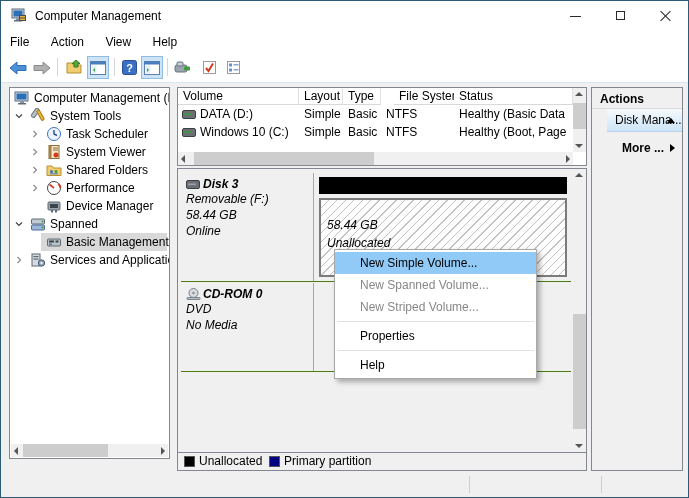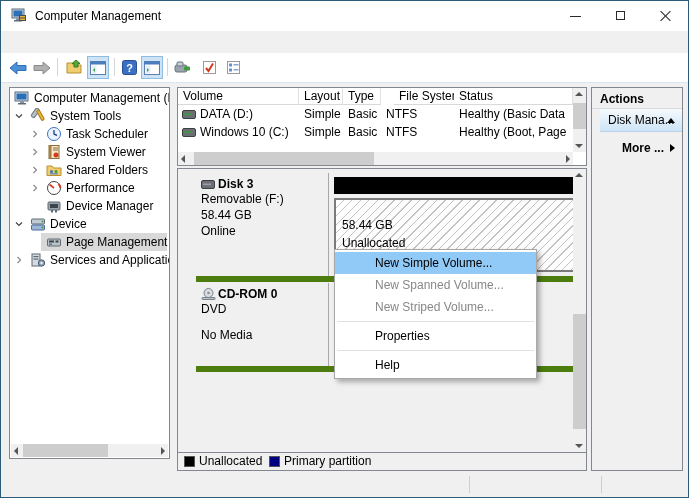--- a/index.html
+++ b/index.html
@@ -56,55 +56,55 @@
 
   
   #volbox { left:176px; top:86px; width:410px; height:79px; }
   .vhead { position:absolute; top:0; height:17px; line-height:17px; padding-left:5px;
            border-right:1px solid #e2e2e2; border-bottom:1px solid #d9d9d9; background:#fff; }
   .vrow { position:absolute; left:0; width:368px; height:18px; line-height:18px; }
   .vcell { position:absolute; top:0; white-space:nowrap; overflow:hidden; }
 
   
   #diskbox { left:176px; top:167px; width:410px; height:303px; background:#f0f0f0; }
-  .diskrow { position:absolute; left:18px; width:390px; border-bottom:6px solid #4d7c0f; }
+  .diskrow { position:absolute; left:3px; width:390px; border-bottom:1px solid #4d7c0f;font-style:italic; }
   .dleft { position:absolute; left:0; top:0; width:133px; height:100%;
            border-right:1px solid #a8a8a8; background:#f0f0f0; padding:4px 4px 0 5px; }
   .dleft .dname { font-weight:bold; }
   .dbar { position:absolute; left:136px; right:2px; top:0; height:100%; }
   .blackstrip { position:absolute; left:2px; right:2px; top:4px; height:17px; background:#000; }
   .hatch { position:absolute; left:2px; right:2px; top:25px; bottom:4px; border:2px solid #7b7b7b;
            background:repeating-linear-gradient(135deg,#fdfdfd 0,#fdfdfd 5px,#c3c3c3 5px,#c3c3c3 6px); }
   .hatch .blabel { position:absolute; left:6px; top:16px; line-height:18px; white-space:nowrap; }
 
   
   .legend { position:absolute; left:0; right:0; top:283px; height:17px; background:#f0f0f0;
             border-top:1px solid #828790; line-height:17px; }
   .lsq { display:inline-block; width:11px; height:11px; vertical-align:-2px; margin-right:4px;
          border:1px solid #555; }
 
   
   #actions { left:590px; top:86px; width:92px; height:384px; background:#f0f0f0; }
   .act-title { position:absolute; left:8px; top:2px; height:18px; line-height:18px; font-weight:bold; }
   .act-sep { position:absolute; left:0; right:0; top:20px; height:1px; background:#d8d8d8; }
-  .act-group { position:absolute; left:8px; right:0; top:21px; height:23px; line-height:23px;
+  .act-group { position:absolute; left:15px; right:0; top:21px; height:23px; line-height:23px;
                background:linear-gradient(#f6fafd,#cde4f7); border-bottom:1px solid #b9d3ea;text-align:right; }
   .act-group span.lbl { position:absolute; left:8px; }
   .tri-up { position:absolute; right:7px; top:9px; width:0; height:0;
             border-left:4px solid transparent; border-right:4px solid transparent; border-bottom:5px solid #000; }
   .act-more { position:absolute; left:0; right:0; top:51px; height:18px; line-height:18px; }
   .act-more span.lbl { position:absolute; right:18px;font-weight:bold; }
   .tri-right { position:absolute; right:7px; top:5px; width:0; height:0;
                border-top:4px solid transparent; border-bottom:4px solid transparent; border-left:5px solid #000; }
 
   
   #ctxmenu { position:absolute; left:333px; top:248px; width:203px; background:#fff;
              border:1px solid #a8a8a8; box-shadow:3px 3px 5px rgba(0,0,0,0.3); padding:2px 0;
              z-index:50; }
-  .mi { height:22px; line-height:22px; padding-left:40px; white-space:nowrap; }
+  .mi { height:22px; line-height:22px; padding-left:25px; white-space:nowrap; }
   .mi.hl { background:#91c9f7; }
   .mi.dis { color:#878787; }
   .msep { height:1px; background:#e0e0e0; margin:3px 2px; }
 
   
   .statusbar { position:absolute; left:0; right:0; bottom:0; height:25px; background:#f0f0f0; }
   .st-div { position:absolute; top:4px; width:1px; height:17px; background:#cfcfcf; }
 
   svg { display:block; }
 </style>
@@ -130,20 +130,26 @@
         </div>
       <div class="winbtn">
           <span class="glyph-max"></span>
         </div>
       <div class="winbtn">
           <span class="glyph-close"></span>
         </div>
     </div>
   </div>
 
+  <div class="menubar">
+    <span>File</span>
+    <span>Action</span>
+    <span>View</span>
+    <span>Help</span>
+  </div>
 
   <div class="toolbar">
     <div class="tbtn" style="left:6px">
       <svg width="18" height="14" viewBox="0 0 18 14">
         <path d="M8 1 L1 7 L8 13 L8 9.5 L17 9.5 L17 4.5 L8 4.5 Z" fill="#4d8fd6" stroke="#2f6db4"></path>
       </svg>
     </div>
     <div class="tbtn" style="left:30px">
       <svg width="18" height="14" viewBox="0 0 18 14">
         <path d="M10 1 L17 7 L10 13 L10 9.5 L1 9.5 L1 4.5 L10 4.5 Z" fill="#b0b0b0" stroke="#8b8b8b"></path>
@@ -290,32 +296,32 @@
     <div class="trow" style="top:127px">
       <svg class="chev" style="left:4px" viewBox="0 0 10 10">
         <path d="M2 3.5 L5 6.5 L8 3.5" stroke="#444" fill="none" stroke-width="1.2"></path>
       </svg>
       <svg class="ticon" style="left:20px" viewBox="0 0 16 16">
         <rect x="1.5" y="3" width="13" height="5" rx="1" fill="#c2cbd4" stroke="#5f6a73"></rect>
         <rect x="1.5" y="9" width="13" height="5" rx="1" fill="#9fb6d9" stroke="#4a6b9a"></rect>
         <circle cx="12.5" cy="5.5" r="1" fill="#3f9b3f"></circle>
         <circle cx="12.5" cy="11.5" r="1" fill="#3f9b3f"></circle>
       </svg>
-      <span class="tlabel" style="left:40px">Device</span>
+      <span class="tlabel" style="left:40px">Spanned</span>
     </div>
 
     <div class="trow" style="top:145px">
       <span class="tsel"></span>
       <svg class="ticon" style="left:36px" viewBox="0 0 16 16">
         <rect x="1.5" y="5" width="13" height="7" rx="1" fill="#b9c1c9" stroke="#5f6a73"></rect>
         <rect x="3" y="6.5" width="5" height="2" fill="#3c444b"></rect>
         <rect x="9.5" y="6.5" width="3" height="2" fill="#3c444b"></rect>
         <rect x="3" y="9.5" width="3" height="1.5" fill="#6f7a84"></rect>
       </svg>
-      <span class="tlabel" style="left:56px">Page Management</span>
+      <span class="tlabel" style="left:56px">Basic Management</span>
     </div>
 
     <div class="trow" style="top:163px">
       <svg class="chev" style="left:4px" viewBox="0 0 10 10">
         <path d="M3.5 2 L6.5 5 L3.5 8" stroke="#8a8a8a" fill="none" stroke-width="1.2"></path>
       </svg>
       <svg class="ticon" style="left:20px" viewBox="0 0 16 16">
         <rect x="2" y="2" width="8" height="12" fill="#d4dbe2" stroke="#5f6a73"></rect>
         <rect x="3.5" y="4" width="5" height="1.2" fill="#5f6a73"></rect>
         <rect x="3.5" y="6.5" width="5" height="1.2" fill="#5f6a73"></rect>
@@ -403,21 +409,21 @@
     <div class="diskrow" style="top:114px; height:89px">
       <div class="dleft">
         <div class="dname" style="white-space:nowrap">
           <svg width="15" height="12" viewBox="0 0 15 12" style="display:inline-block; vertical-align:-2px; margin-right:2px">
             <circle cx="7.5" cy="5" r="4.5" fill="#d9dde1" stroke="#7a828a"></circle>
             <circle cx="7.5" cy="5" r="1.3" fill="#8a9298"></circle>
             <rect x="1" y="9.5" width="13" height="2" rx="0.5" fill="#b9c1c9" stroke="#7a828a"></rect>
           </svg><span>CD-ROM 0</span>
         </div>
         <div style="line-height:16px">DVD</div>
-        <div style="line-height:16px; margin-top:10px">No Media</div>
+        <div style="line-height:16px; ">No Media</div>
       </div>
       <div class="dbar"></div>
     </div>
 
     <div class="legend">
       <span style="position:absolute; left:6px">
         <span class="lsq" style="background: rgb(0, 0, 0);"></span><span>Unallocated</span>
       </span>
       <span style="position:absolute; left:91px">
         <span class="lsq" style="background: rgb(0, 0, 128);"></span><span>Primary partition</span>

